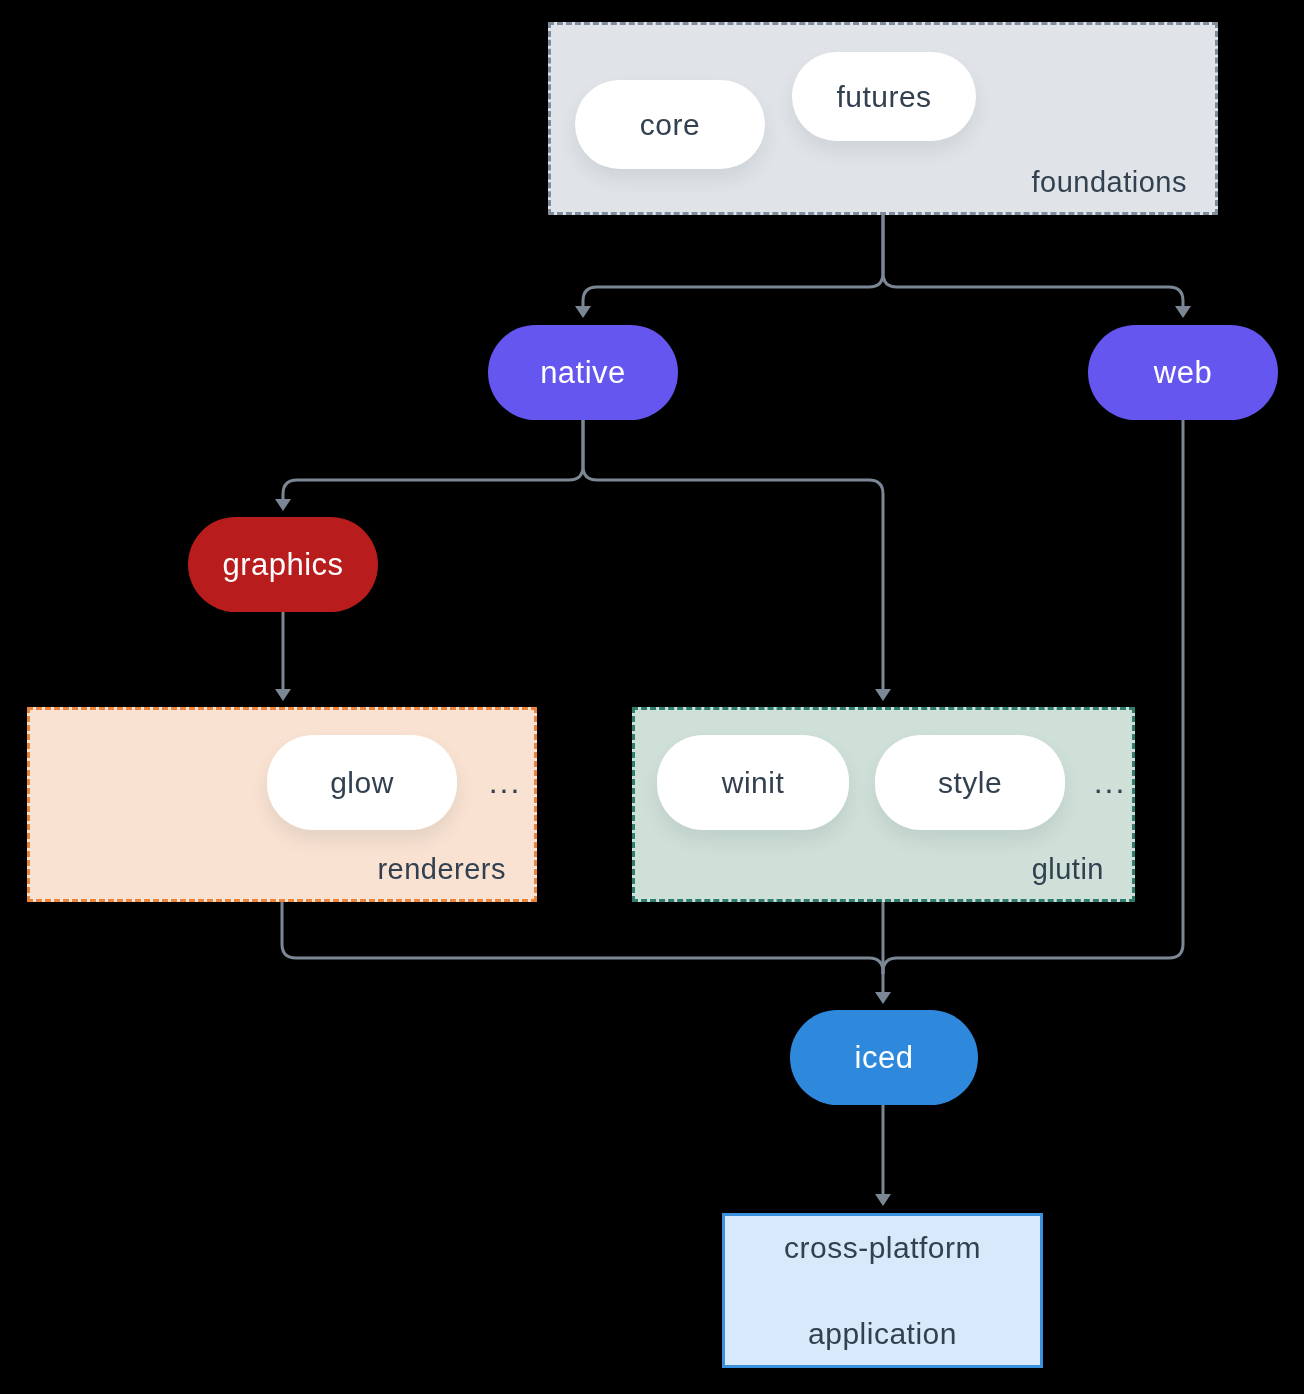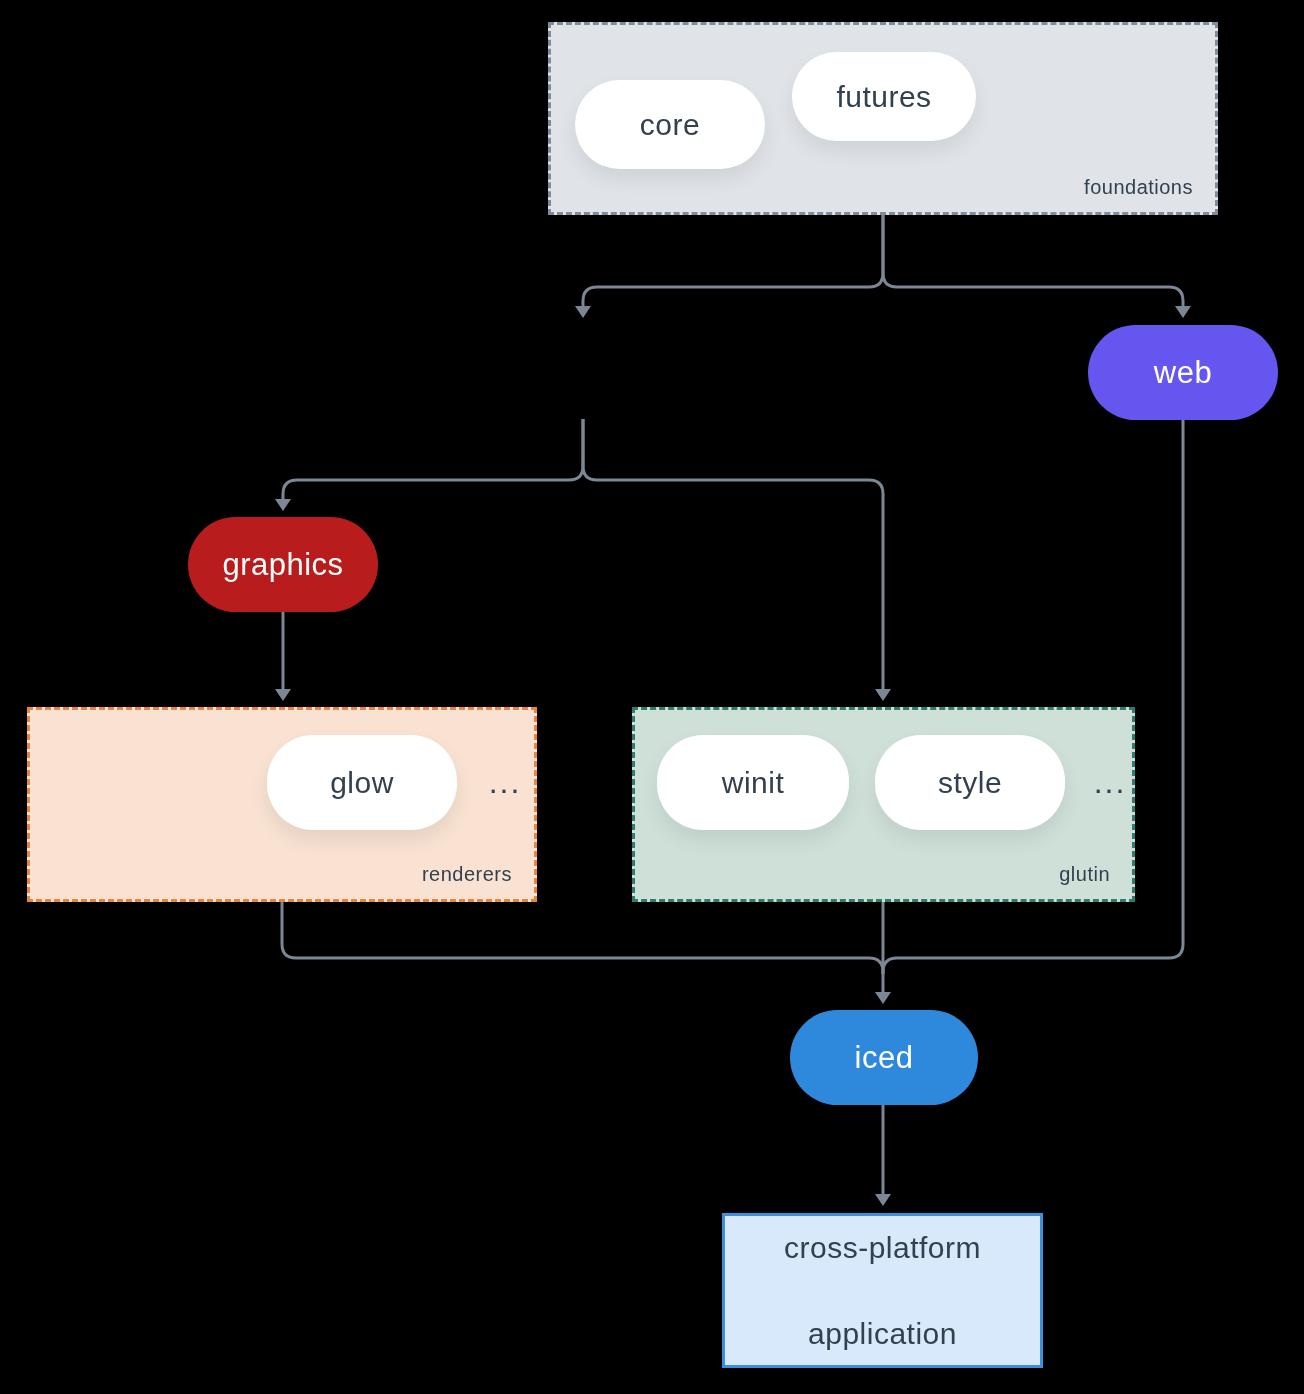--- a/index.html
+++ b/index.html
@@ -20,22 +20,22 @@
   }
   .group-renderers{
     left:27px;top:707px;width:510px;height:195px;
     background:#f9e2d1;border:3px dashed #ea853d;
   }
   .group-shells{
     left:632px;top:707px;width:503px;height:195px;
     background:#cfe0d8;border:3px dashed #2e7d6e;
   }
   .group-label{
-    position:absolute;right:22px;bottom:13px;
-    font-size:20px;color:#32404f;letter-spacing:.5px;
+    position:absolute;right:28px;bottom:13px;
+    font-size:29px;color:#32404f;letter-spacing:.5px;
   }
 
   
   .wpill{
     position:absolute;background:#ffffff;border-radius:46px;
     display:flex;align-items:center;justify-content:center;
     color:#32404f;font-size:30px;letter-spacing:.5px;
     box-shadow:0 10px 18px rgba(50,64,79,.10);
   }
   .group-foundations .wpill{top:27px;height:89px;}
@@ -104,20 +104,21 @@
       <path d="M 883 1104 V 1200" marker-end="url(#arrow)"></path>
     </g>
   </svg>
 
   <div class="group group-foundations">
     <div class="wpill p-core">core</div>
     <div class="wpill p-futures">futures</div>
     <div class="group-label">foundations</div>
   </div>
 
+  <div class="node node-native">native</div>
   <div class="node node-web">web</div>
 
   <div class="node node-graphics">graphics</div>
 
   <div class="group group-renderers">
     <div class="wpill p-glow">glow</div>
     <div class="ellipsis">...</div>
     <div class="group-label">renderers</div>
   </div>
 

